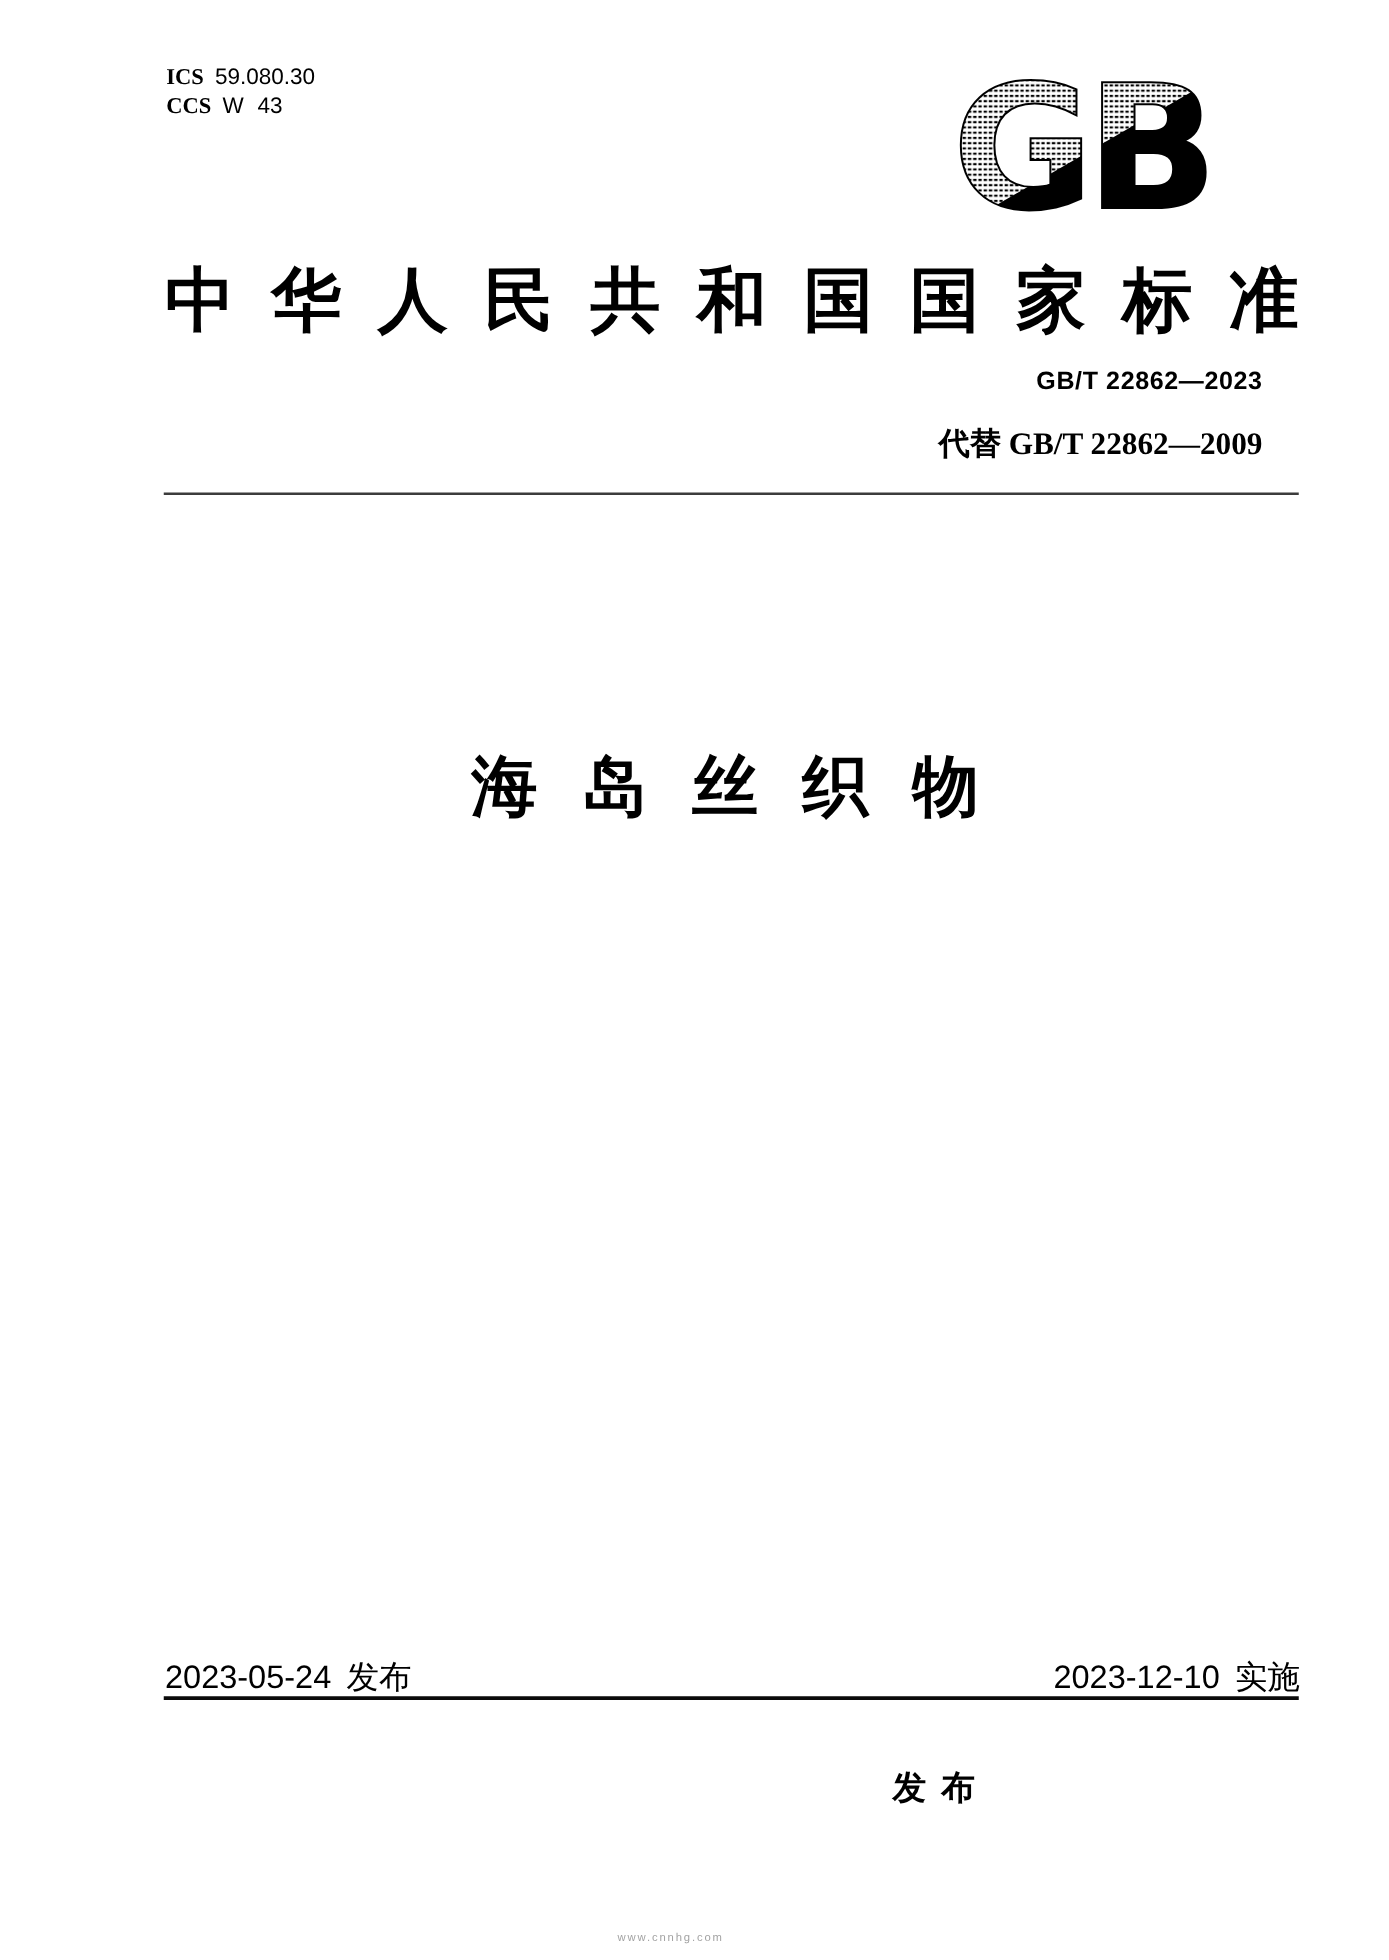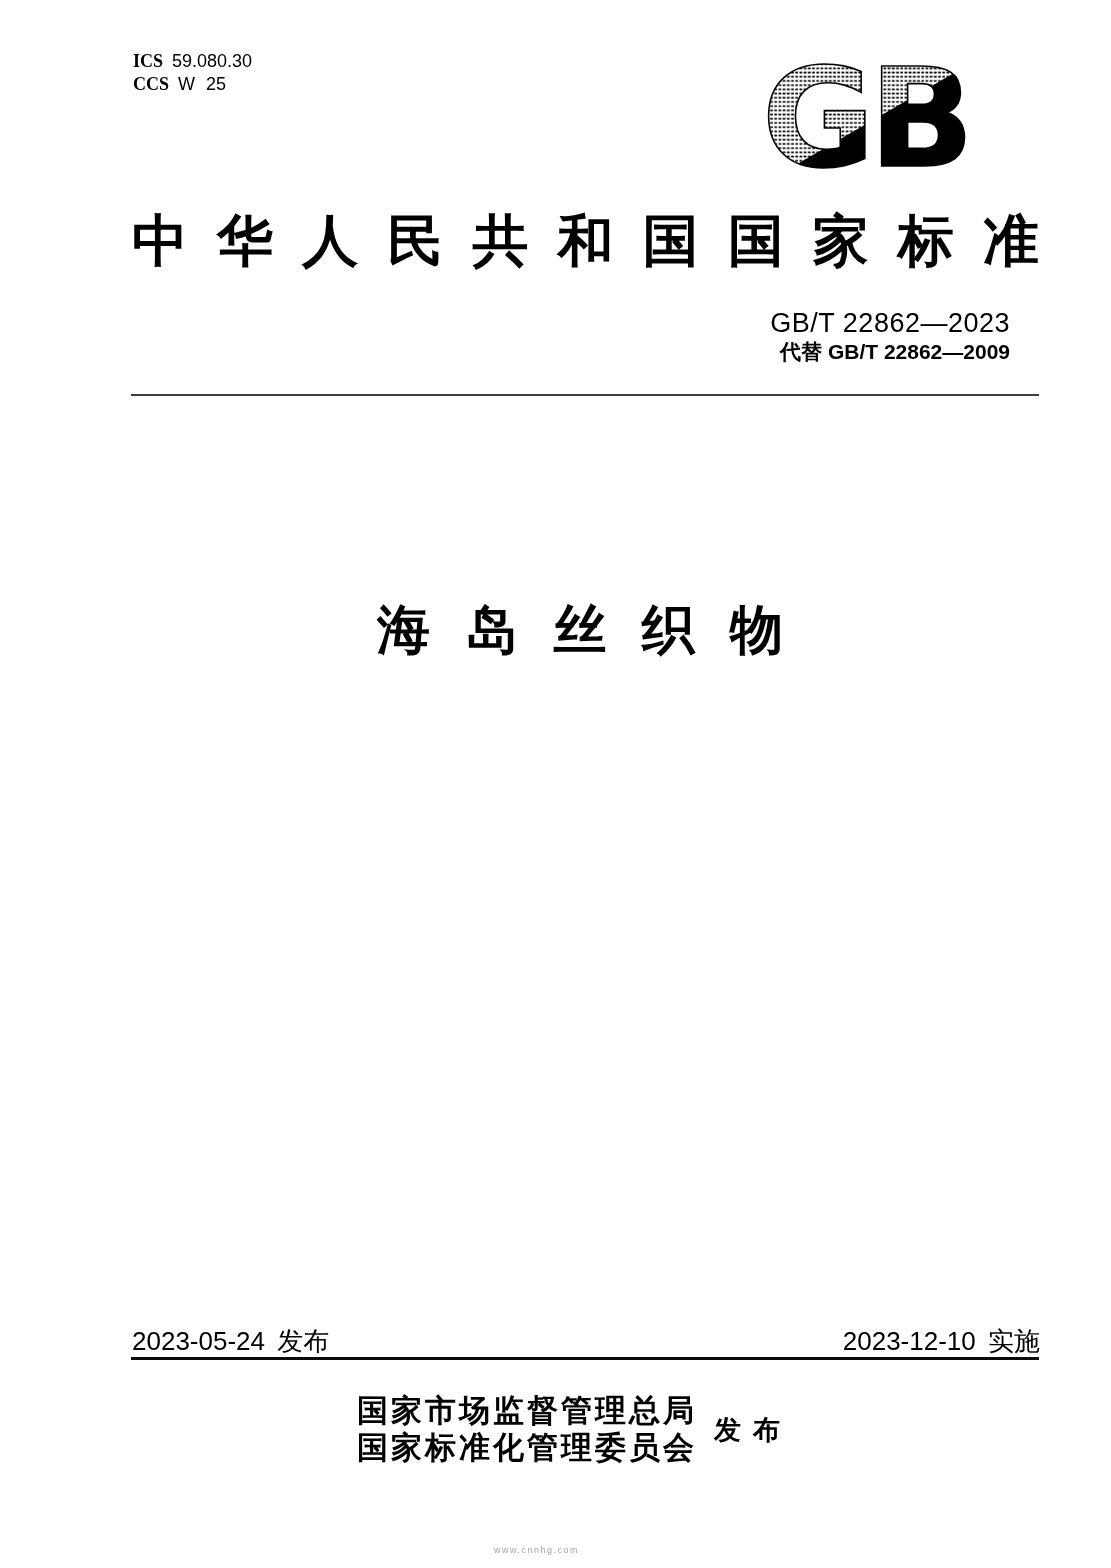--- a/index.html
+++ b/index.html
@@ -23,27 +23,27 @@
   .gb-logo { position: absolute; left: 757px; top: 62px; width: 216px; height: 108px; }
 
   
   .nat-title {
     position: absolute; left: 132px; top: 212px; width: 907px; height: 58px;
     display: flex; justify-content: space-between; align-items: center;
     font-family: "Liberation Serif", serif; font-weight: bold; font-size: 56px; line-height: 58px;
   }
 
   .std-number {
-    position: absolute; right: 101px; top: 308px;
-    font-family: "Liberation Sans", sans-serif; font-weight: normal; font-size: 27px;
+    position: absolute; right: 101px; top: 294px;
+    font-family: "Liberation Sans", sans-serif; font-weight: bold; font-size: 20px;
     letter-spacing: 0.5px; white-space: nowrap;
   }
   .replaces {
     position: absolute; right: 101px; top: 338px;
-    font-family: Liberation Sans, sans-serif; font-weight: bold; font-size: 21px;
+    font-family: Liberation Serif, serif; font-weight: bold; font-size: 25px;
     white-space: nowrap;
   }
 
   .rule-top { position: absolute; left: 131px; top: 394px; width: 908px; height: 2px; background: #3c3c3c; }
 
   
   .cn-title {
     position: absolute; left: 377px; top: 602px; width: 406px; height: 56px;
     display: flex; justify-content: space-between; align-items: center;
     font-family: "Liberation Sans", sans-serif; font-weight: 600; font-size: 53px; line-height: 56px;
@@ -81,21 +81,21 @@
 </head>
 <body>
 
 <div class="page">
 
   <div class="codes">
     <div class="code-line">
       <span class="code-label">ICS</span><span class="code-value">59.080.30</span>
     </div>
     <div class="code-line">
-      <span class="code-label">CCS</span><span class="code-value">W 25</span>
+      <span class="code-label">CCS</span><span class="code-value">W 43</span>
     </div>
   </div>
 
   <svg class="gb-logo" viewBox="0 0 216 108" xmlns="http://www.w3.org/2000/svg">
     <defs>
       <pattern id="halftone" width="4.2" height="4.2" patternUnits="userSpaceOnUse">
         <rect width="4.2" height="4.2" fill="#ffffff"></rect>
         <rect x="0.5" y="1.3" width="2.7" height="1.7" fill="#000000"></rect>
       </pattern>
       <mask id="gb-mask">
@@ -135,24 +135,20 @@
     <span>丝</span>
     <span>织</span>
     <span>物</span>
   </div>
 
   <div class="date date-issue">2023-05-24 发布</div>
   <div class="date date-impl">2023-12-10 实施</div>
 
   <div class="rule-bottom"></div>
 
-  <div class="issuer">
-    <div>国家市场监督管理总局</div>
-    <div>国家标准化管理委员会</div>
-  </div>
   <div class="publish-label">
     <span>发</span>
     <span>布</span>
   </div>
 
   <div class="watermark">www.cnnhg.com</div>
 
 </div>
 
 </body></html>

